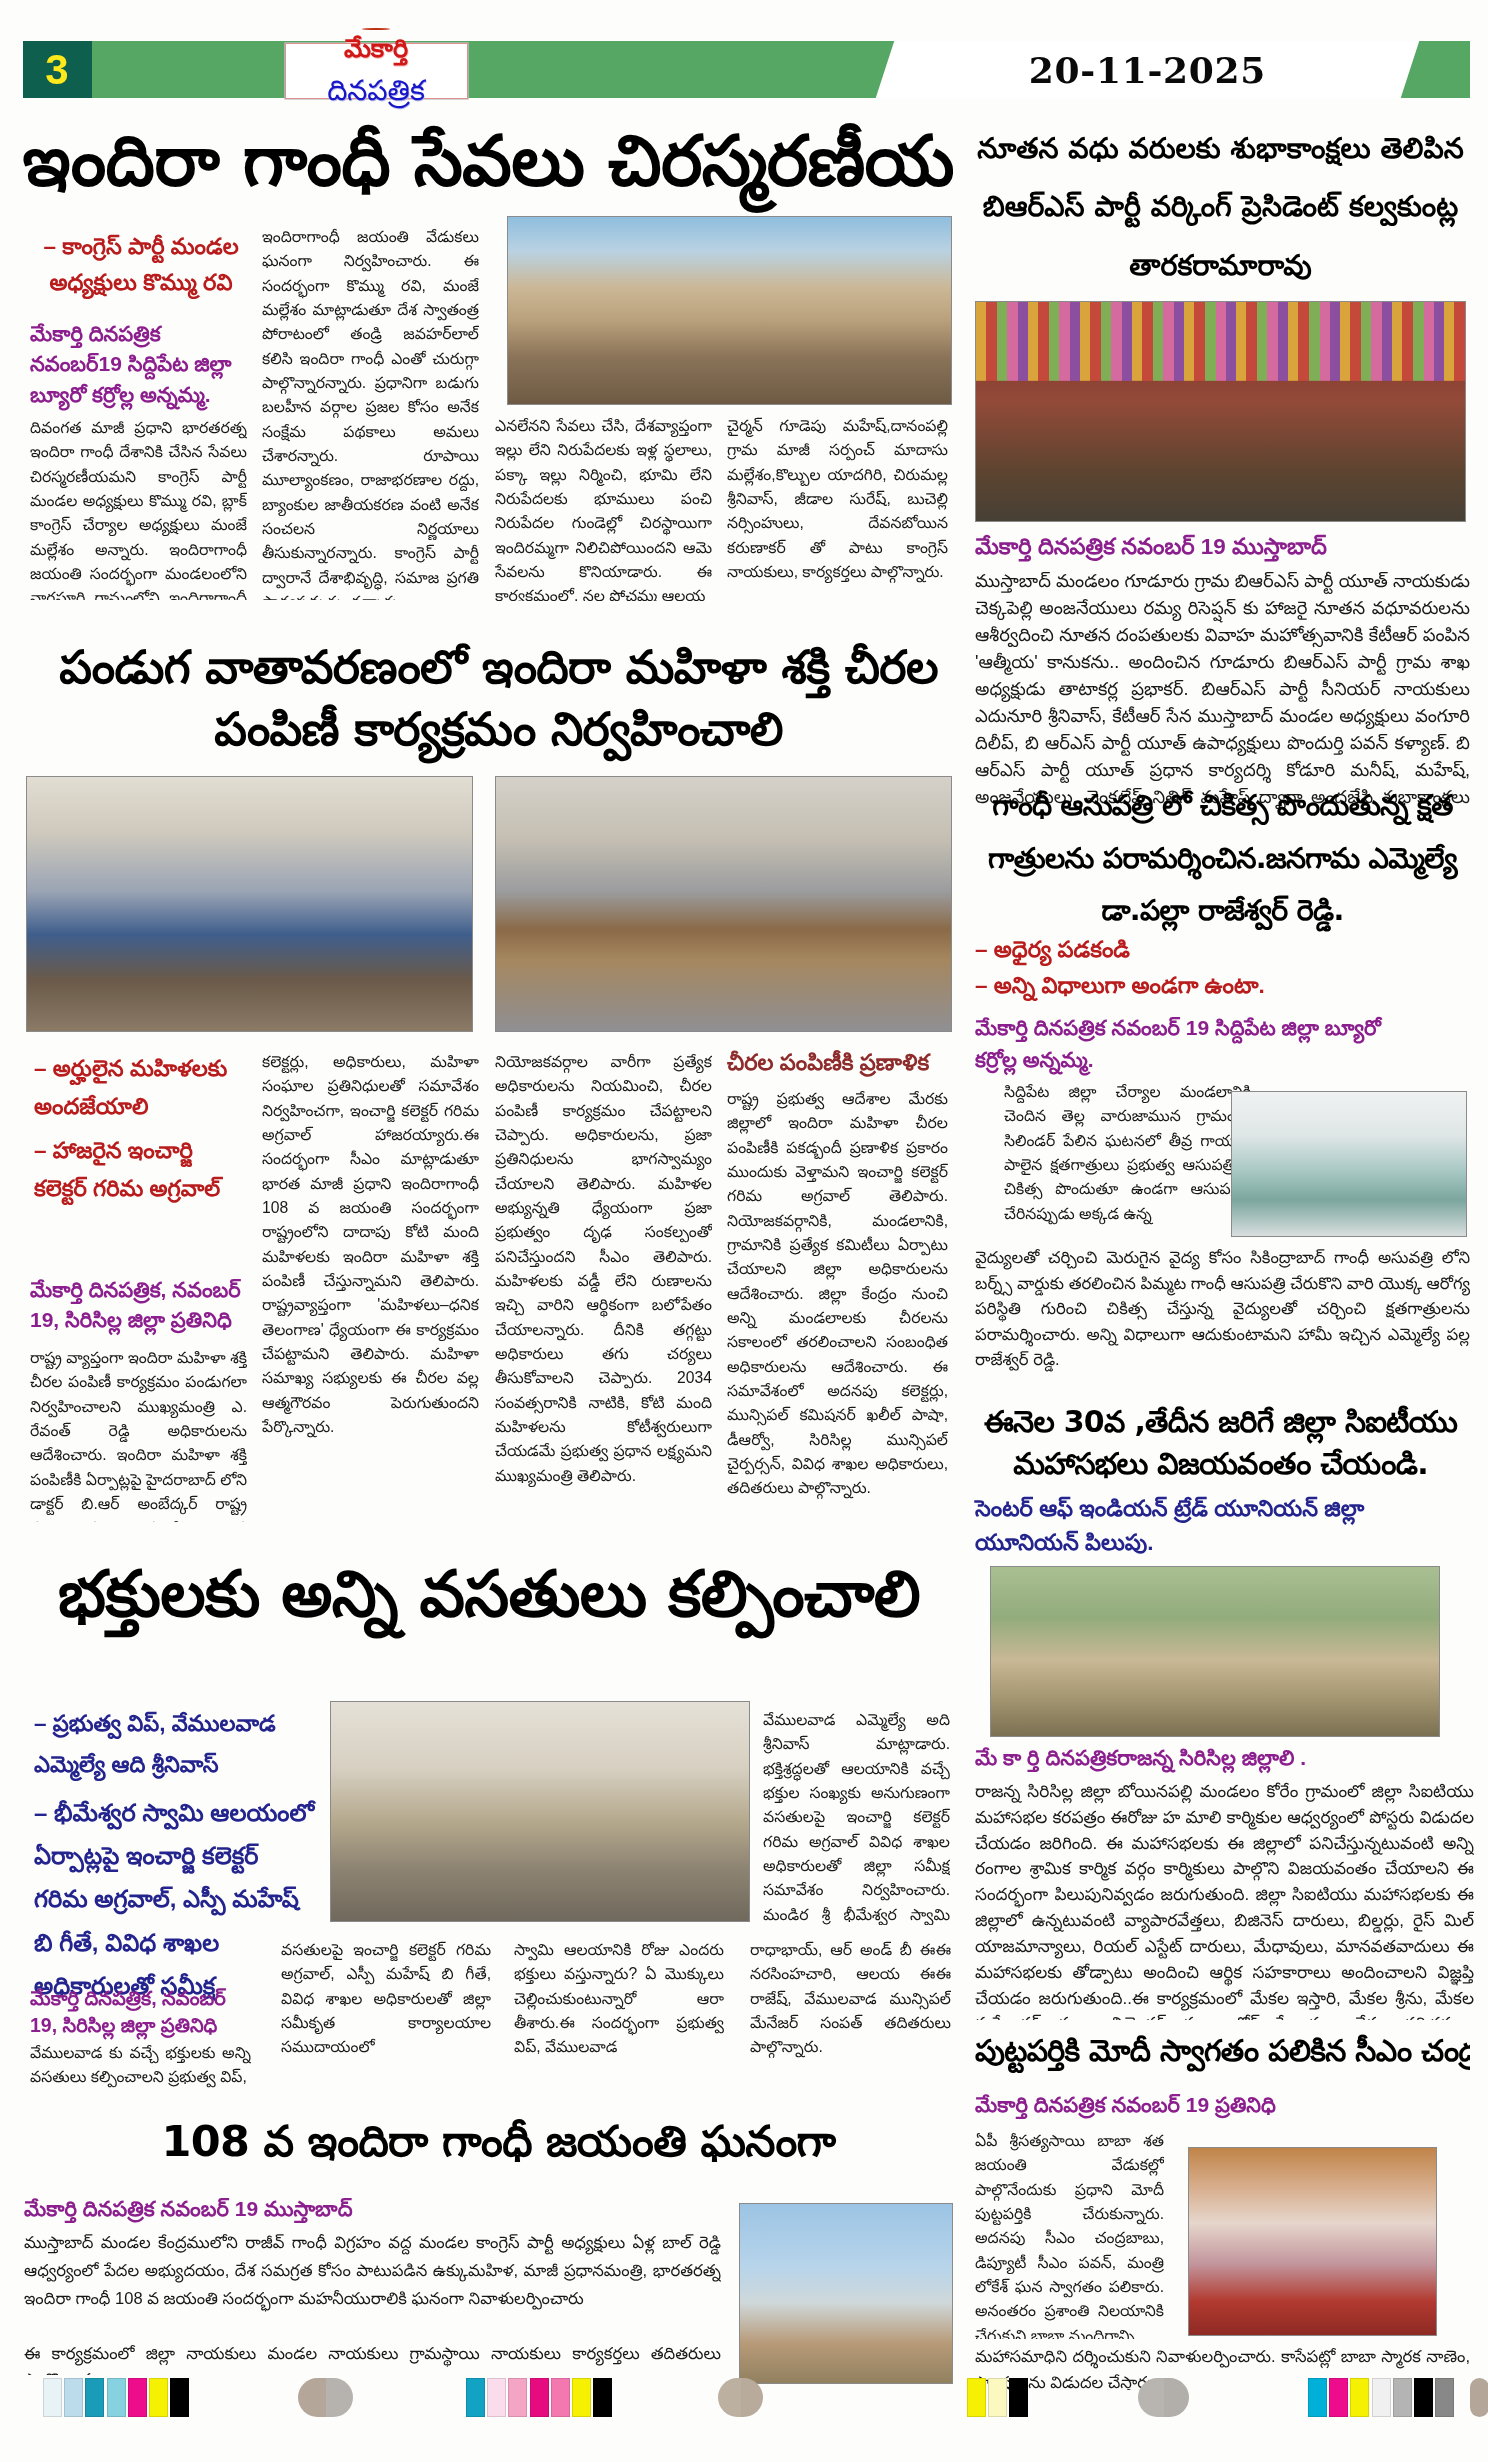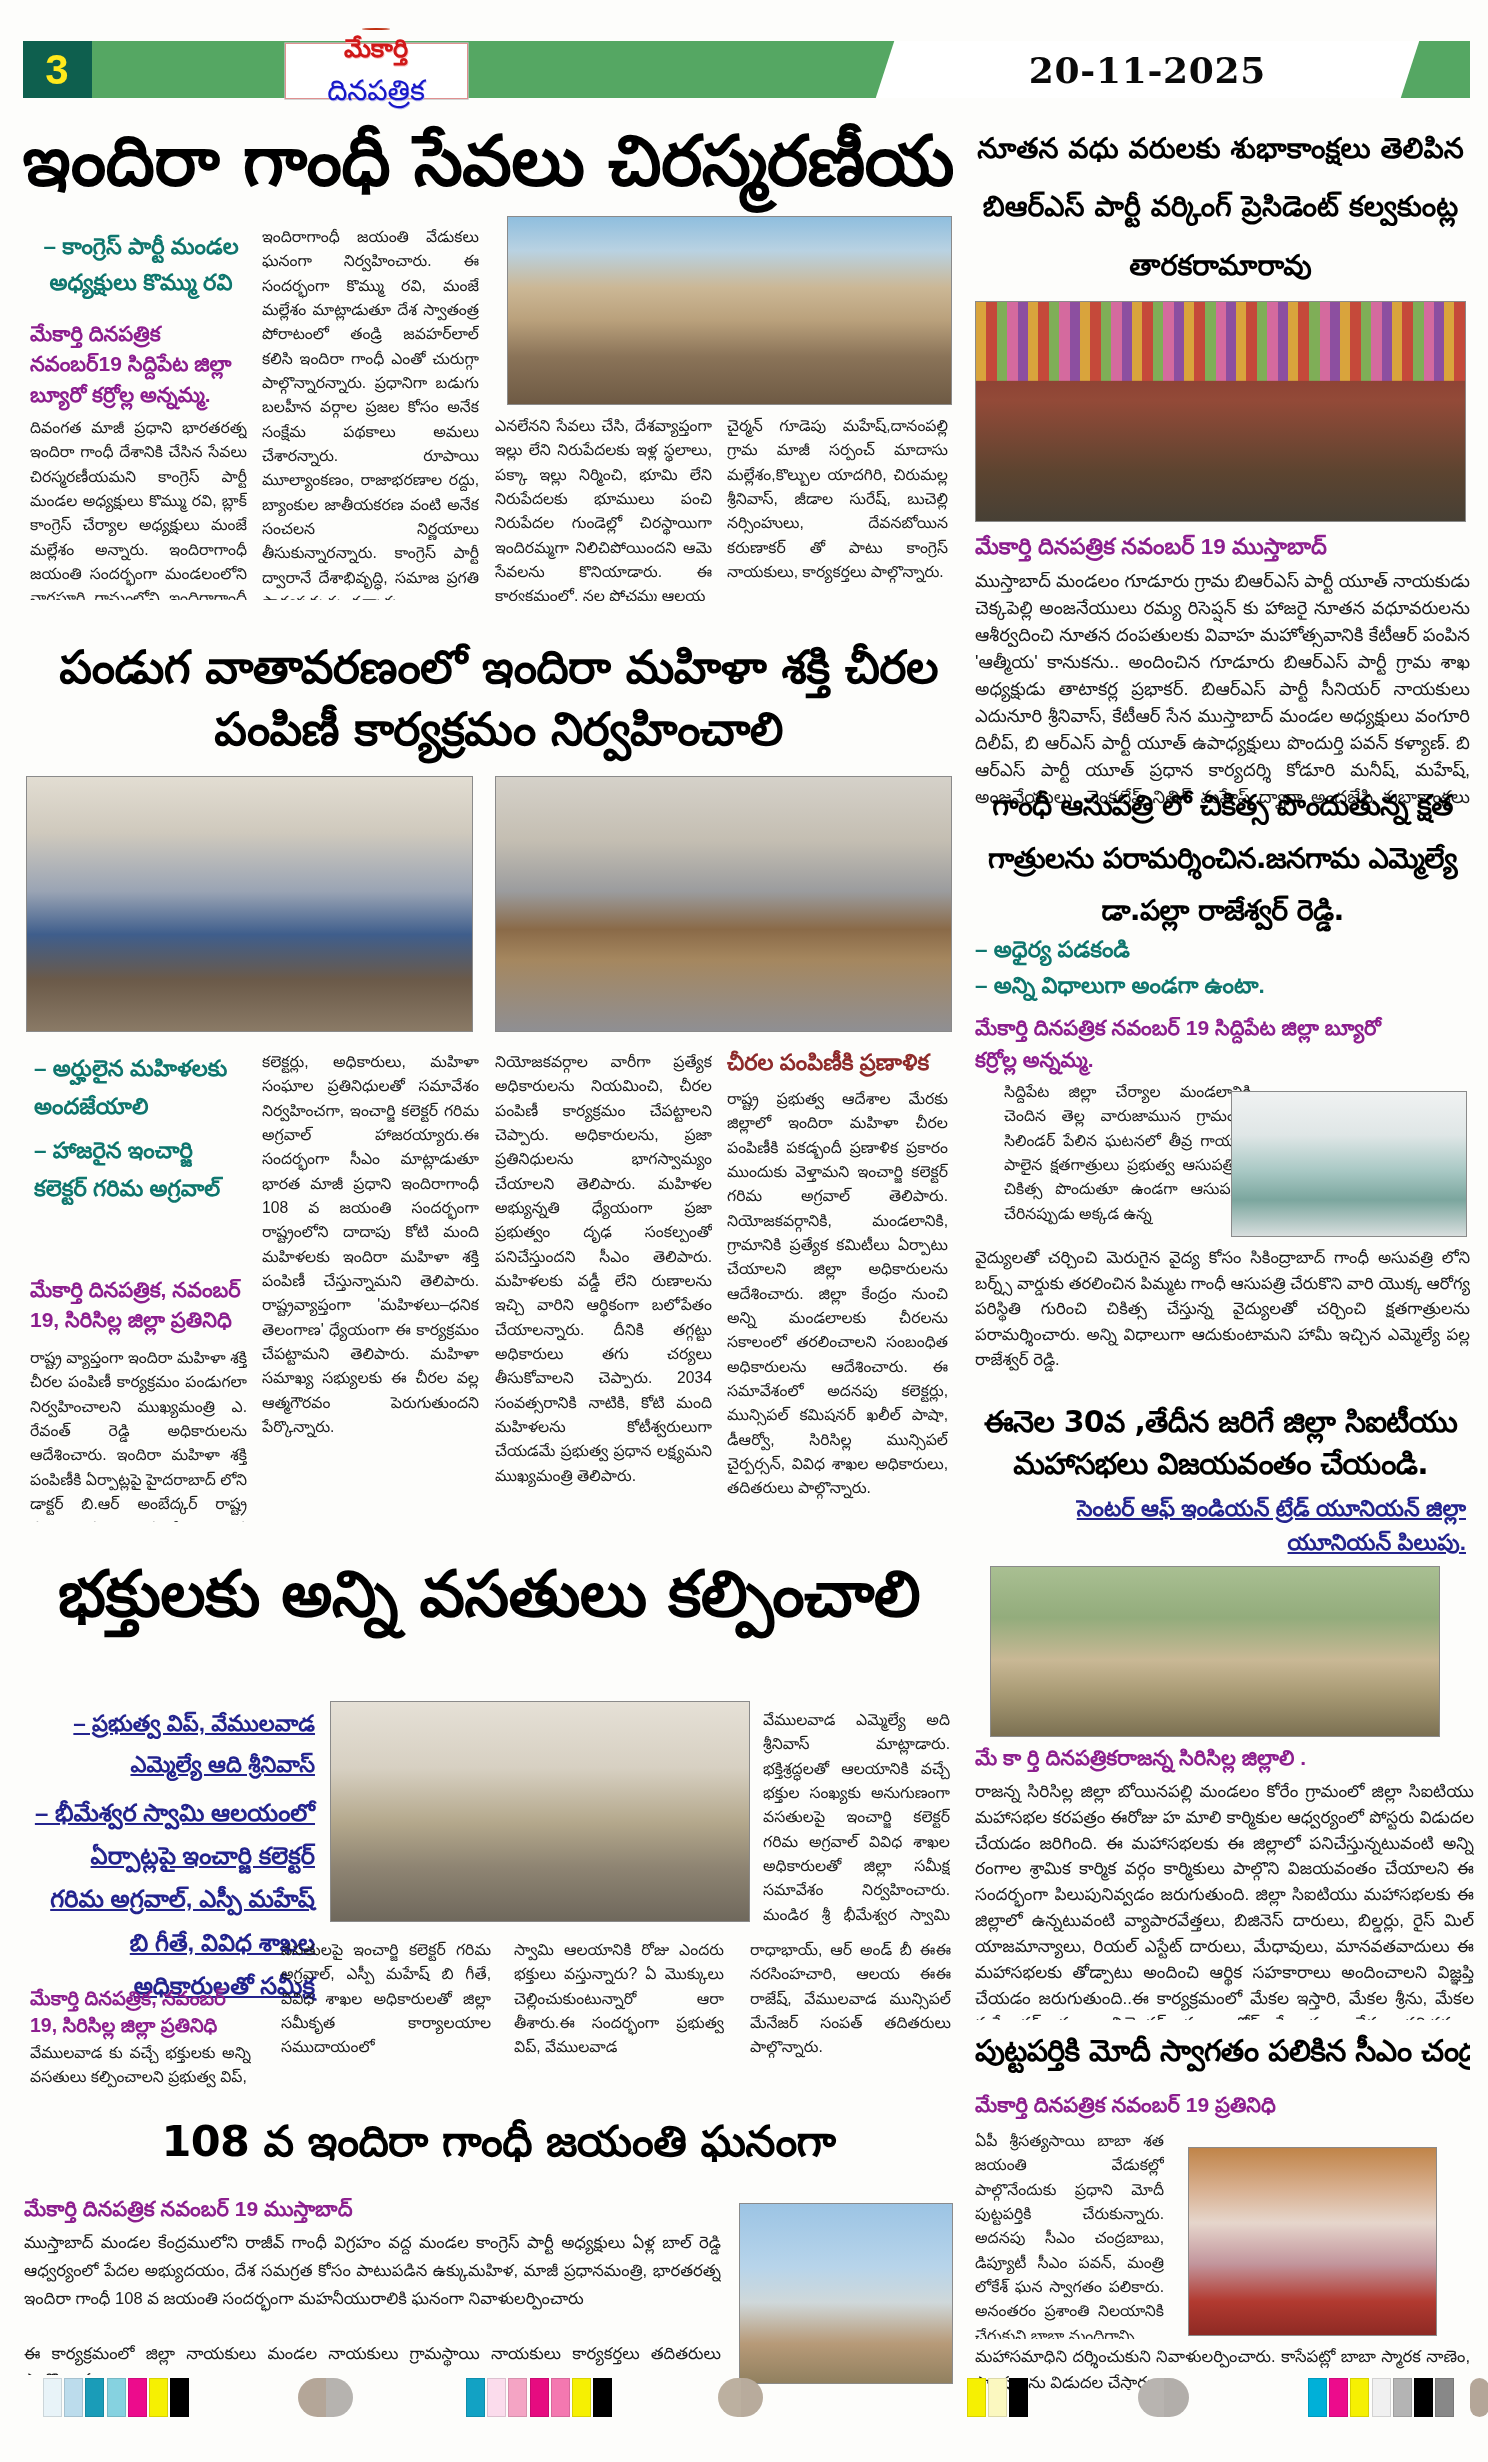--- a/index.html
+++ b/index.html
@@ -1,34 +1,34 @@
 <!DOCTYPE html>
 <html style="font-size:12px"><head>
 <meta charset="utf-8">
 <style>
   html,body{margin:0;padding:0;background:#ffffff;}
   #page{position:relative;width:1488px;height:2462px;background:#fdfdfb;overflow:hidden;
         font-family:"Liberation Sans","DejaVu Sans",sans-serif;color:#111;}
   .abs{position:absolute;}
   .headline{font-weight:bold;color:#000;font-family:"DejaVu Sans","Liberation Sans",sans-serif;letter-spacing:-0.7px;}
-  .byline{color:#0f766e;font-weight:bold;text-align:center;}
+  .byline{color:#b91c1c;font-weight:bold;text-align:center;}
   .dateline{color:#8c1f8e;font-weight:bold;}
   .body-txt{color:#181818;text-align:justify;line-height:1.55;overflow:hidden;}
   .photo{border:0.7px solid #8a8a8a;box-sizing:border-box;}
   .green-bar{background:#55a763;}
   .pagenum-box{background:#0e5f4e;color:#ffe91c;display:flex;align-items:center;justify-content:center;
                font-size:42px;font-weight:bold;}
   .masthead-box{background:#ffffff;border:1.5px solid #e09090;display:flex;align-items:center;justify-content:center;gap:4.5px;box-shadow:0 0 0 0.7px #c0c0c0;flex-direction:column;}
   .masthead-red{color:#d01818;font-weight:bold;font-size:25.5px;text-shadow:0.7px 0.7px 0 #f8c0c0;}
   .masthead-blue{color:#1616c8;font-weight:normal;font-size:28.5px;text-shadow:0.7px 0.7px 0 #b8b8ee;}
   .sun-logo{width:25.5px;height:25.5px;border-radius:50%;background:radial-gradient(circle at 50% 45%,#ffe680 0 35%,#f0a030 60%,#d04010 100%);border:0.7px solid #c03010;}
   .date-plate{background:#ffffff;transform:skewX(-18deg);display:flex;align-items:center;justify-content:center;}
   .date-text{transform:skewX(18deg);font-family:"DejaVu Serif","Liberation Serif",serif;font-weight:800;font-size:36px;color:#0a0a0a;letter-spacing:0.7px;}
   .maroon-head{color:#8e2b2b;font-weight:bold;}
-  .navy-head{color:#24248e;font-weight:bold;text-align:right;text-decoration:underline;}
+  .navy-head{color:#24248e;font-weight:bold;text-align:left;}
   .patches{display:flex;align-items:center;}
   .patches .patch{display:inline-block;width:19px;height:39px;margin-right:2.2px;border:0.7px solid rgba(0,0,0,0.12);box-sizing:border-box;}
   .pill{border-radius:19.5px;overflow:hidden;display:flex;}
   .pill .patch{flex:1;height:39px;margin:0;border:none;}
 </style>
 </head>
 <body>
 
 <div id="page">
 

